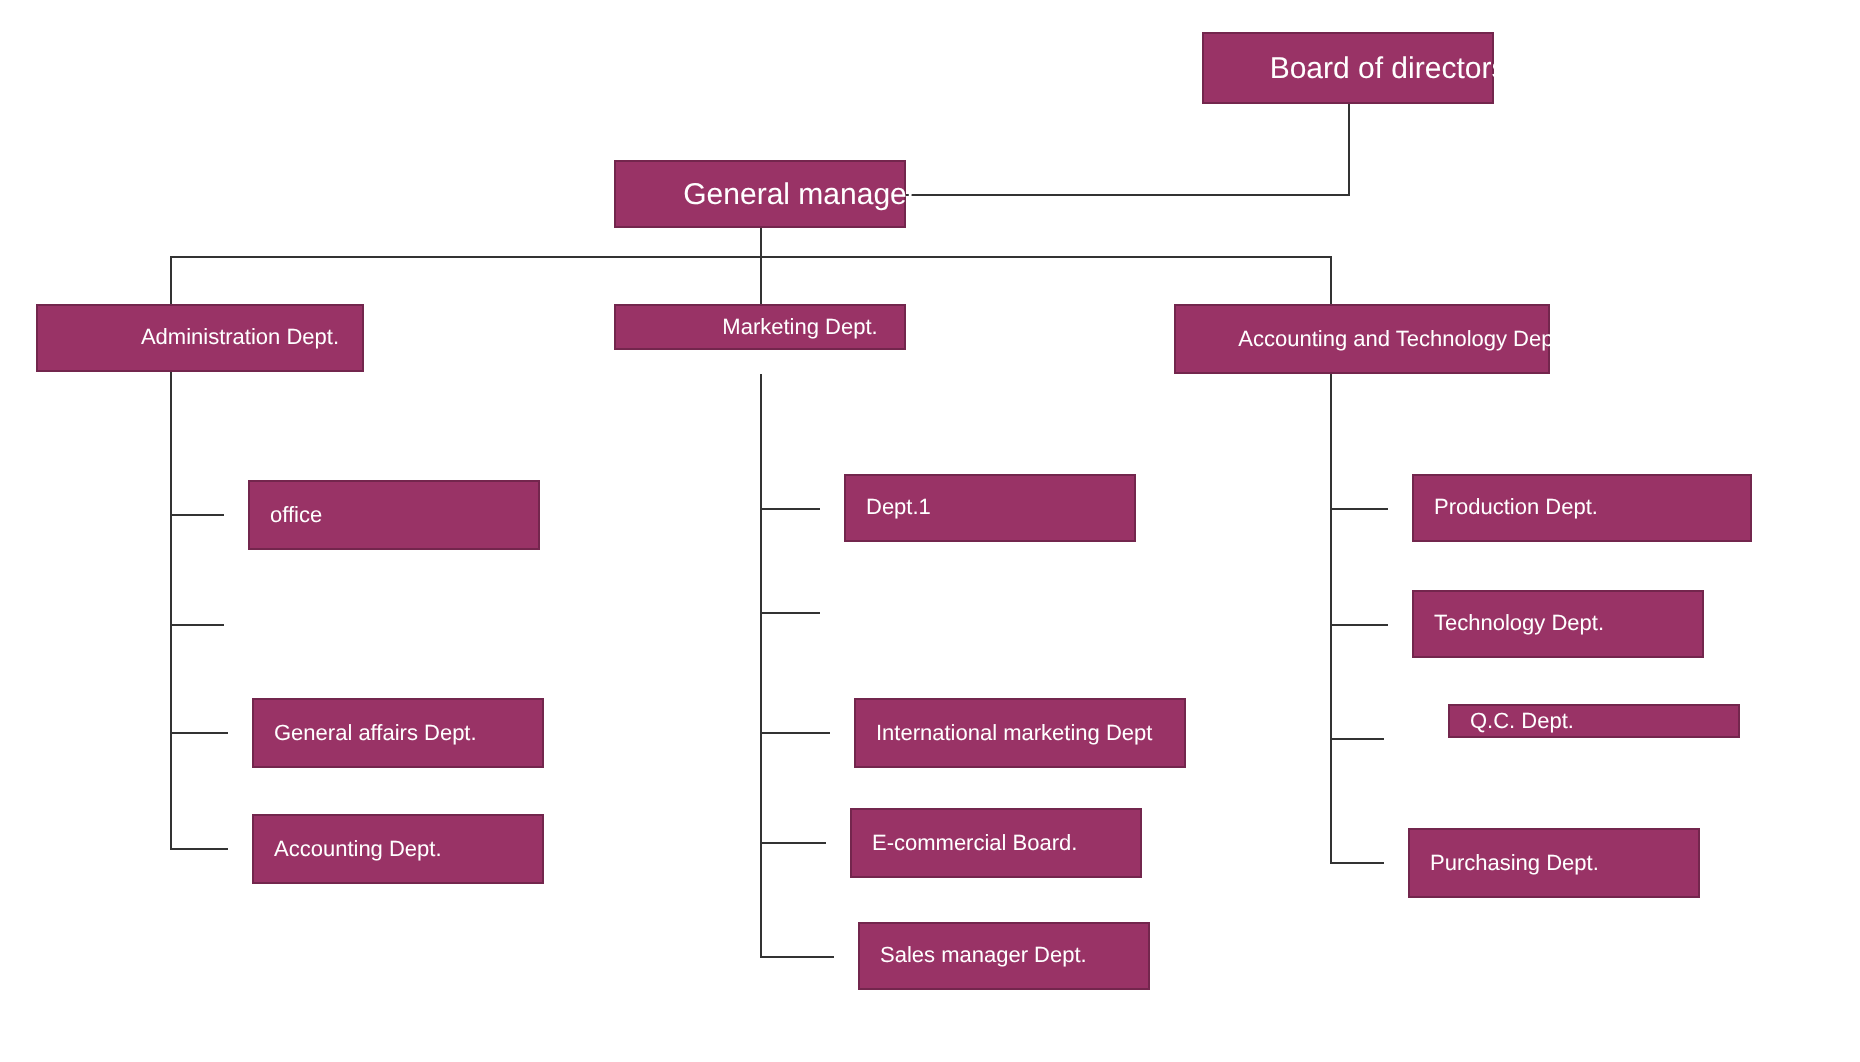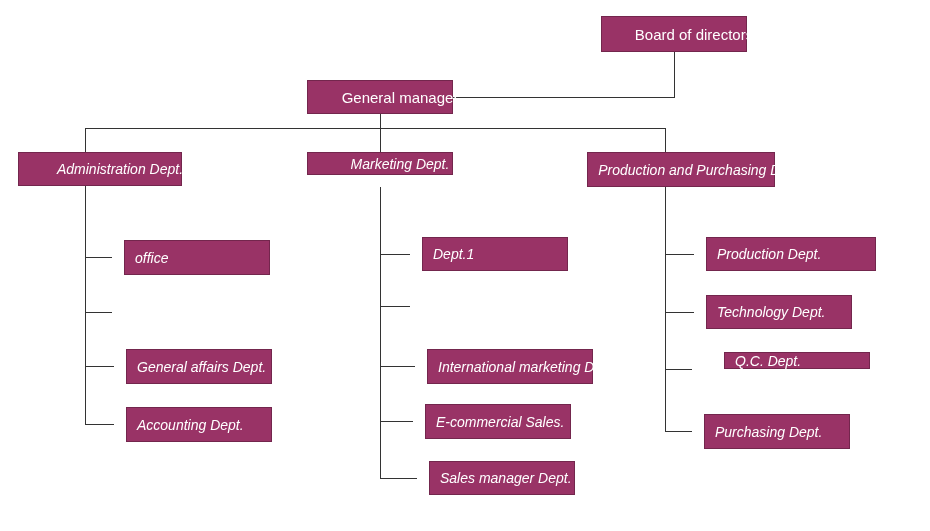--- a/index.html
+++ b/index.html
@@ -32,21 +32,21 @@
     text-align: left;
     padding-left: 40px;
   }
   .box.left {
     justify-content: flex-start;
     padding-left: 10px;
     padding-right: 4px;
     margin-left: 12px;
   }
   .box.lg { font-size: 15px; }
-  .box.sm { font-size: 14px; font-style: italic; }
+  .box.sm { font-size: 11px; }
   .vline, .hline {
     position: absolute;
     background: #333333;
   }
   .vline { width: 1px; }
   .hline { height: 1px; }
 </style>
 </head>
 <body>
 
@@ -89,41 +89,41 @@
 
   <div class="box sm center" style="left:18px;top:152px;width:164px;height:34px">
     <span>Administration Dept.</span>
   </div>
 
   <div class="box sm center" style="left:307px;top:152px;width:146px;height:23px">
     <span>Marketing Dept.</span>
   </div>
 
   <div class="box sm center" style="left:587px;top:152px;width:188px;height:35px">
-    <span>Production and Purchasing Dept.</span>
+    <span>Accounting and Technology Dept.</span>
   </div>
 
   <div class="box sm left" style="left:112px;top:240px;width:146px;height:35px">
     <span>office</span>
   </div>
   <div class="box sm left" style="left:114px;top:349px;width:146px;height:35px">
     <span>General affairs Dept.</span>
   </div>
   <div class="box sm left" style="left:114px;top:407px;width:146px;height:35px">
     <span>Accounting Dept.</span>
   </div>
 
   <div class="box sm left" style="left:410px;top:237px;width:146px;height:34px">
     <span>Dept.1</span>
   </div>
   <div class="box sm left" style="left:415px;top:349px;width:166px;height:35px">
     <span>International marketing Dept</span>
   </div>
   <div class="box sm left" style="left:413px;top:404px;width:146px;height:35px">
-    <span>E-commercial Sales.</span>
+    <span>E-commercial Board.</span>
   </div>
   <div class="box sm left" style="left:417px;top:461px;width:146px;height:34px">
     <span>Sales manager Dept.</span>
   </div>
 
   <div class="box sm left" style="left:694px;top:237px;width:170px;height:34px">
     <span>Production Dept.</span>
   </div>
   <div class="box sm left" style="left:694px;top:295px;width:146px;height:34px">
     <span>Technology Dept.</span>

